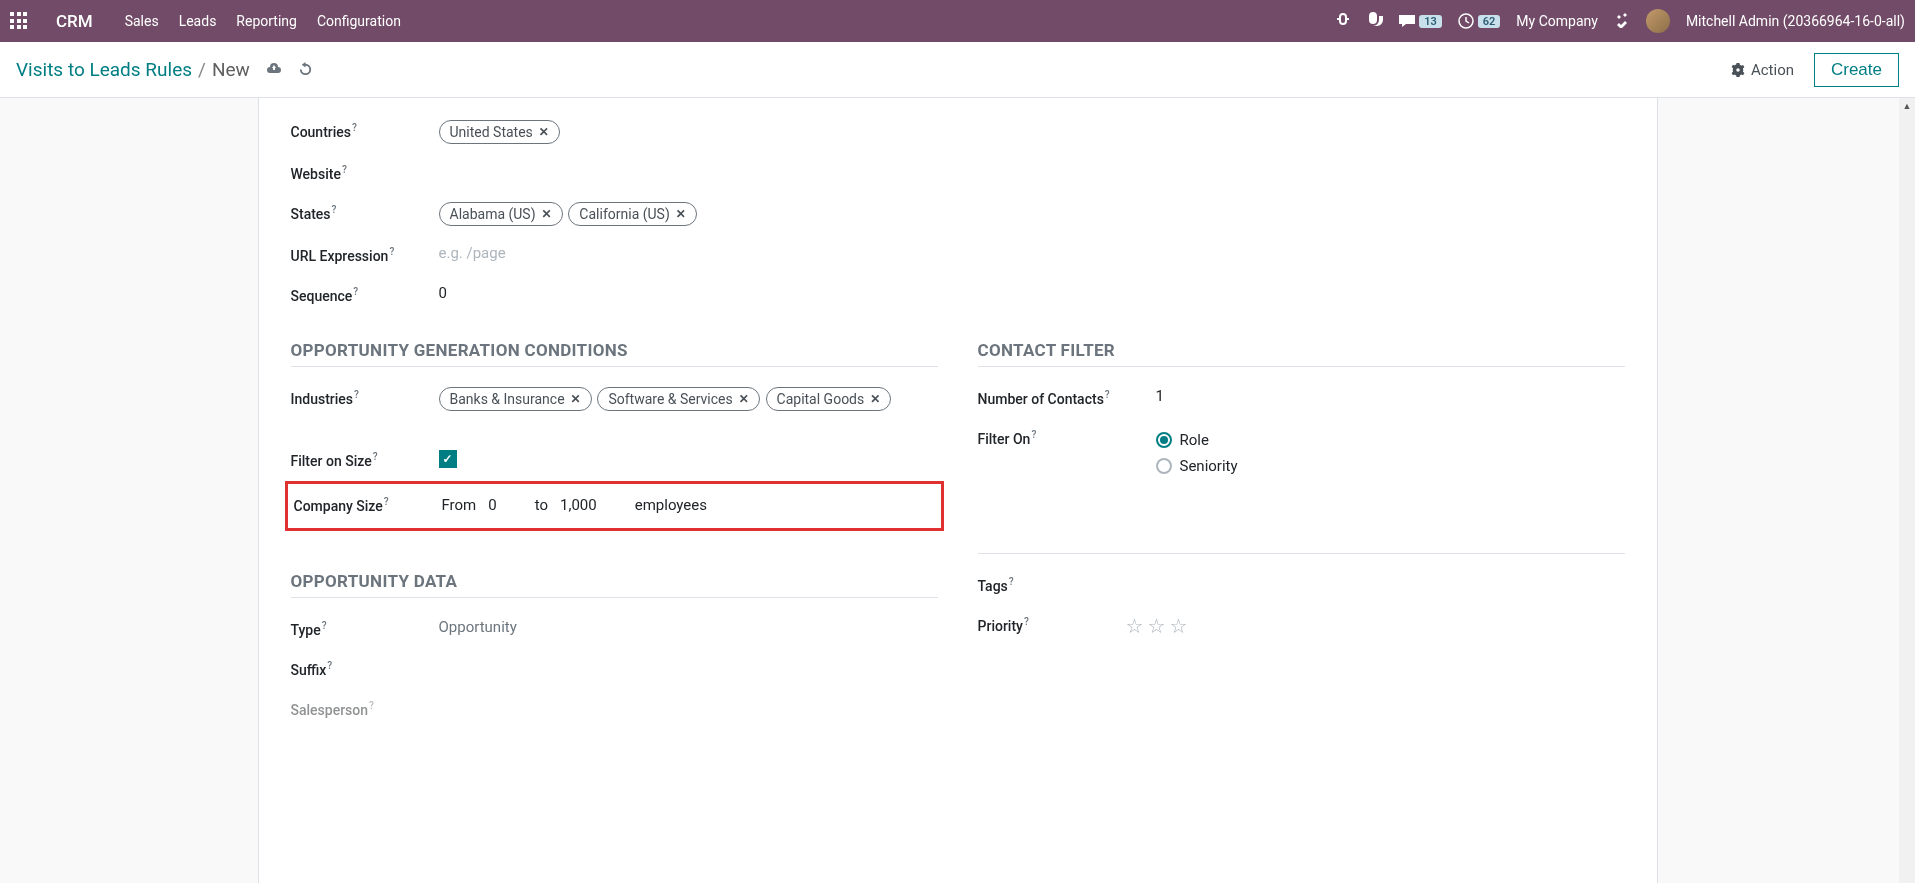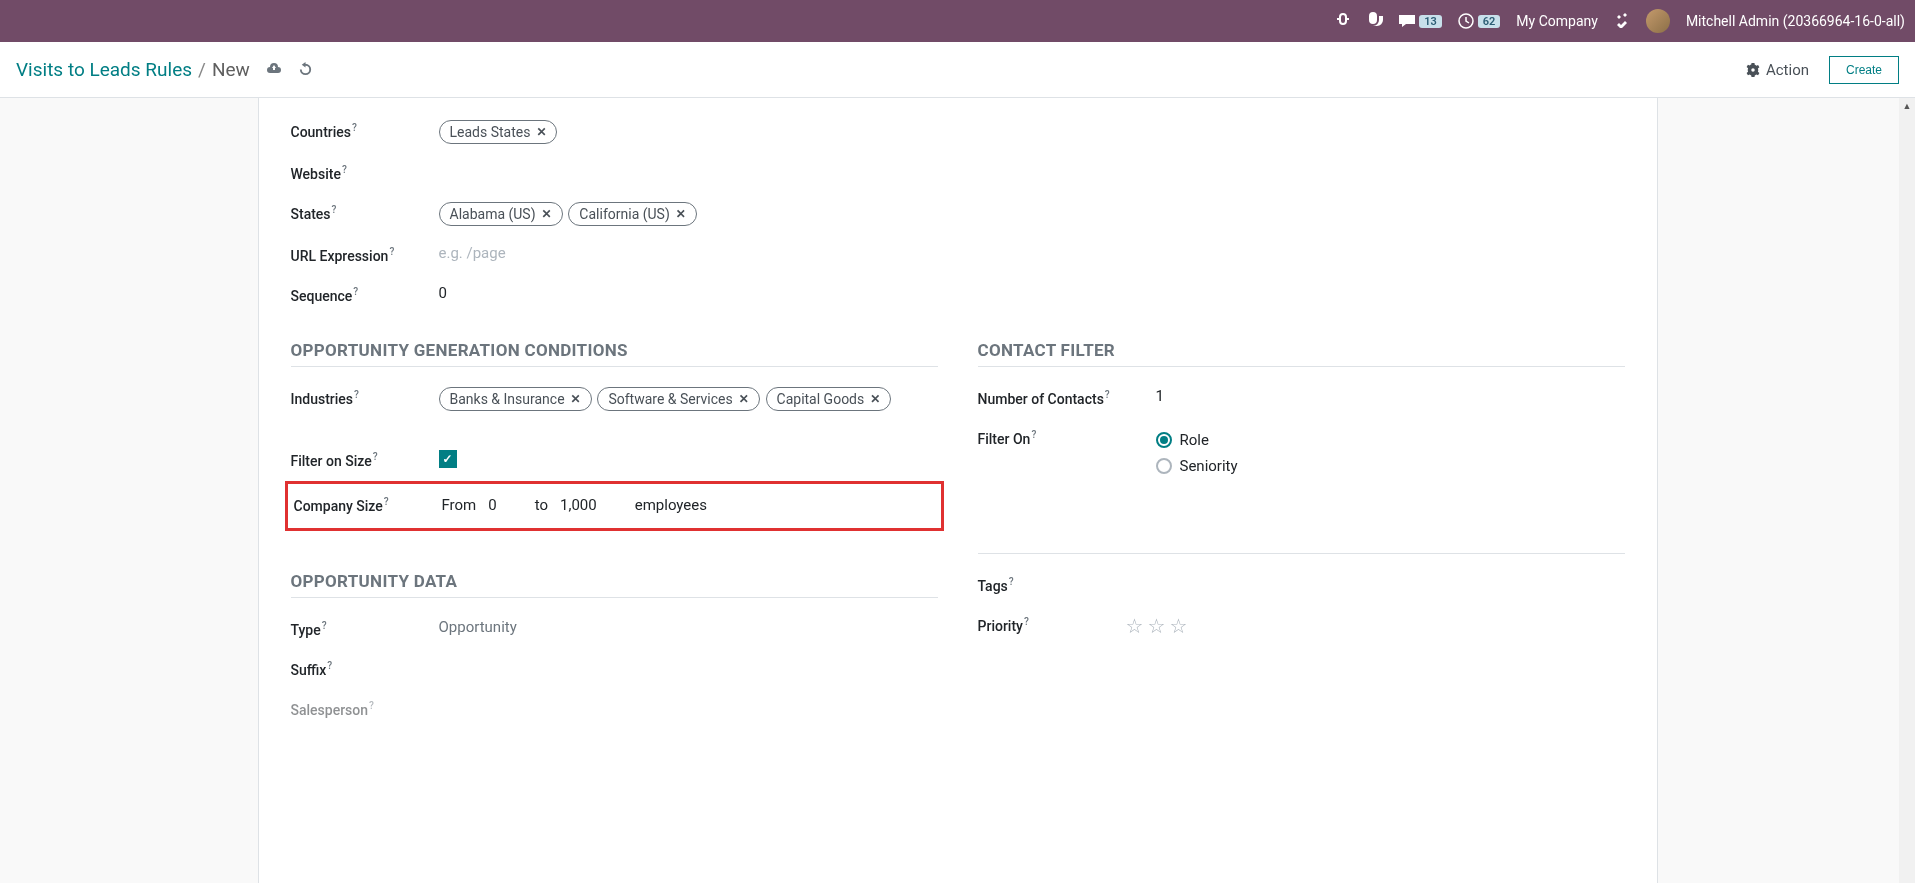--- a/index.html
+++ b/index.html
@@ -16,21 +16,21 @@
 .avatar { width: 24px; height: 24px; border-radius: 50%; background: linear-gradient(135deg, #c49a6c, #8b6f47); }
 .icon-svg { fill: #fff; width: 16px; height: 16px; }
 .breadcrumb-bar { background: #fff; height: 56px; display: flex; align-items: center; padding: 0 16px; border-bottom: 1px solid #dee2e6; }
 .breadcrumb { display: flex; align-items: center; gap: 6px; font-size: 19px; }
 .breadcrumb-link { color: #017e84; cursor: pointer; }
 .breadcrumb-sep { color: #888; }
 .breadcrumb-current { color: #5f5f5f; }
 .bc-icon { color: #6c757d; font-size: 14px; margin-left: 10px; cursor: pointer; }
 .bar-right { margin-left: auto; display: flex; align-items: center; gap: 20px; }
 .action-btn { color: #495057; font-size: 15px; cursor: pointer; display: flex; align-items: center; gap: 6px; }
-.create-btn { border: 1px solid #017e84; color: #017e84; background: #fff; padding: 6px 16px; font-size: 12px; cursor: pointer; border-radius: 0; }
+.create-btn { border: 1px solid #017e84; color: #017e84; background: #fff; padding: 6px 16px; font-size: 17px; cursor: pointer; border-radius: 0; }
 .content-wrap { display: flex; justify-content: center; padding: 0; position: relative; }
 .form-sheet { background: #fff; width: 1400px; padding: 12px 32px 40px 32px; border-left: 1px solid #dee2e6; border-right: 1px solid #dee2e6; min-height: 800px; }
 .two-col { display: flex; gap: 40px; }
 .col { flex: 1; }
 .field-row { display: flex; align-items: flex-start; padding: 6px 0; min-height: 40px; }
 .field-label { width: 148px; font-size: 14px; color: #212529; font-weight: 500; padding-top: 6px; flex-shrink: 0; }
 .help-q { color: #6c757d; font-size: 10px; vertical-align: super; margin-left: 1px; }
 .field-value { flex: 1; padding-top: 4px; font-size: 15px; }
 .tag { display: inline-flex; align-items: center; border: 1px solid #6c757d; border-radius: 14px; padding: 3px 10px; font-size: 14px; color: #495057; margin-right: 2px; margin-bottom: 2px; }
 .tag-x { margin-left: 6px; font-size: 12px; cursor: pointer; font-weight: bold; }
@@ -46,20 +46,38 @@
 .size-row { display: flex; align-items: center; gap: 8px; font-size: 15px; }
 .size-row .num { margin: 0 30px 0 4px; }
 .highlight-box { border: 3px solid #e03131; padding: 2px 6px; margin: 2px -6px; }
 .scrollbar-track { width: 16px; background: #f1f1f1; position: absolute; right: 0; top: 0; bottom: 0; }
 .scrollbar-arrow { width: 16px; height: 16px; display: flex; align-items: center; justify-content: center; font-size: 9px; color: #555; cursor: pointer; }
 </style>
 </head>
 <body>
 
 <div class="topbar">
+  <div class="topbar-left">
+    <div class="apps-icon">
+      <span></span>
+        <span></span>
+        <span></span>
+        <span></span>
+        <span></span>
+        <span></span>
+        <span></span>
+        <span></span>
+        <span></span>
+    </div>
+    <span class="brand">CRM</span>
+    <span class="nav-item">Sales</span>
+    <span class="nav-item">Leads</span>
+    <span class="nav-item">Reporting</span>
+    <span class="nav-item">Configuration</span>
+  </div>
   <div class="topbar-right">
     <span><svg class="icon-svg" viewBox="0 0 16 16">
           <path d="M8 1a4 4 0 00-4 4v1H2v2h2v1a4 4 0 008 0V8h2V6h-2V5a4 4 0 00-4-4zM6 5a2 2 0 014 0v4a2 2 0 01-4 0V5z"></path>
         </svg></span>
     <span><svg class="icon-svg" viewBox="0 0 16 16">
           <path d="M2 4a4 4 0 018 0v4a4 4 0 01-8 0V4zm10 0v4a6 6 0 01-6 6h4a6 6 0 006-6V4h-4z"></path>
         </svg></span>
     <span class="topbar-badge-item">
       <svg class="icon-svg" viewBox="0 0 16 16">
           <path d="M0 2v9h3v3l4-3h9V2H0z"></path>
@@ -111,21 +129,21 @@
 
 <div class="content-wrap">
   <div class="form-sheet">
 
     <div class="two-col">
       <div class="col">
         <div class="field-row">
           <div class="field-label"><span>Countries</span><span class="help-q">?</span></div>
           <div class="field-value">
             <span class="tag">
-                <span>Leads States</span>
+                <span>United States</span>
                 <span class="tag-x">✕</span>
               </span>
           </div>
         </div>
         <div class="field-row">
           <div class="field-label"><span>Website</span><span class="help-q">?</span></div>
         </div>
         <div class="field-row">
           <div class="field-label"><span>States</span><span class="help-q">?</span></div>
           <div class="field-value">

